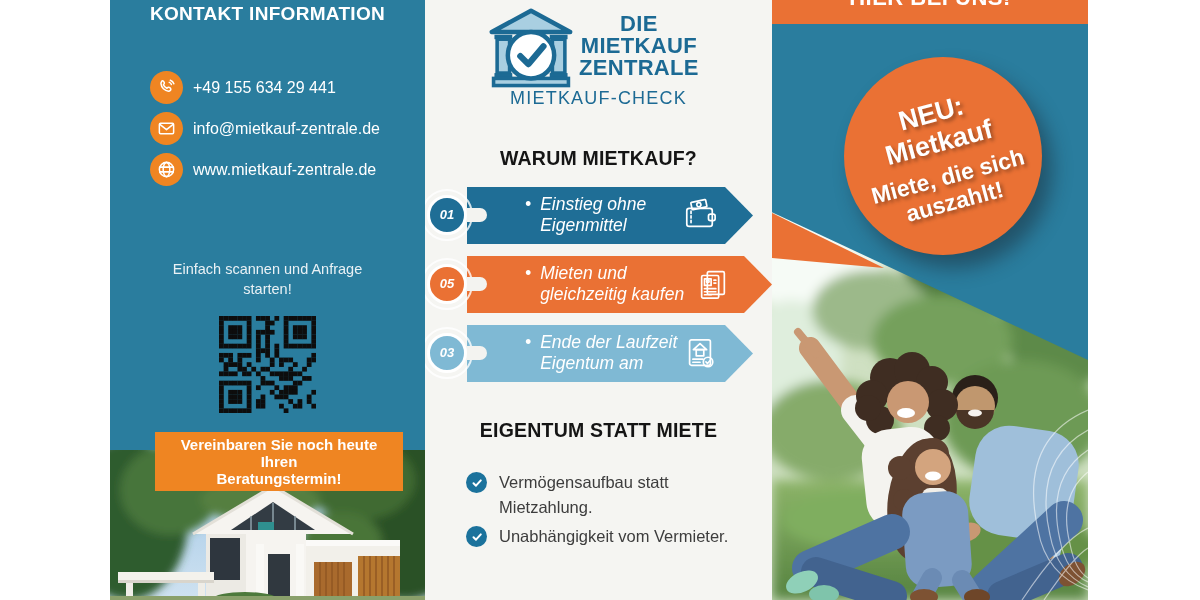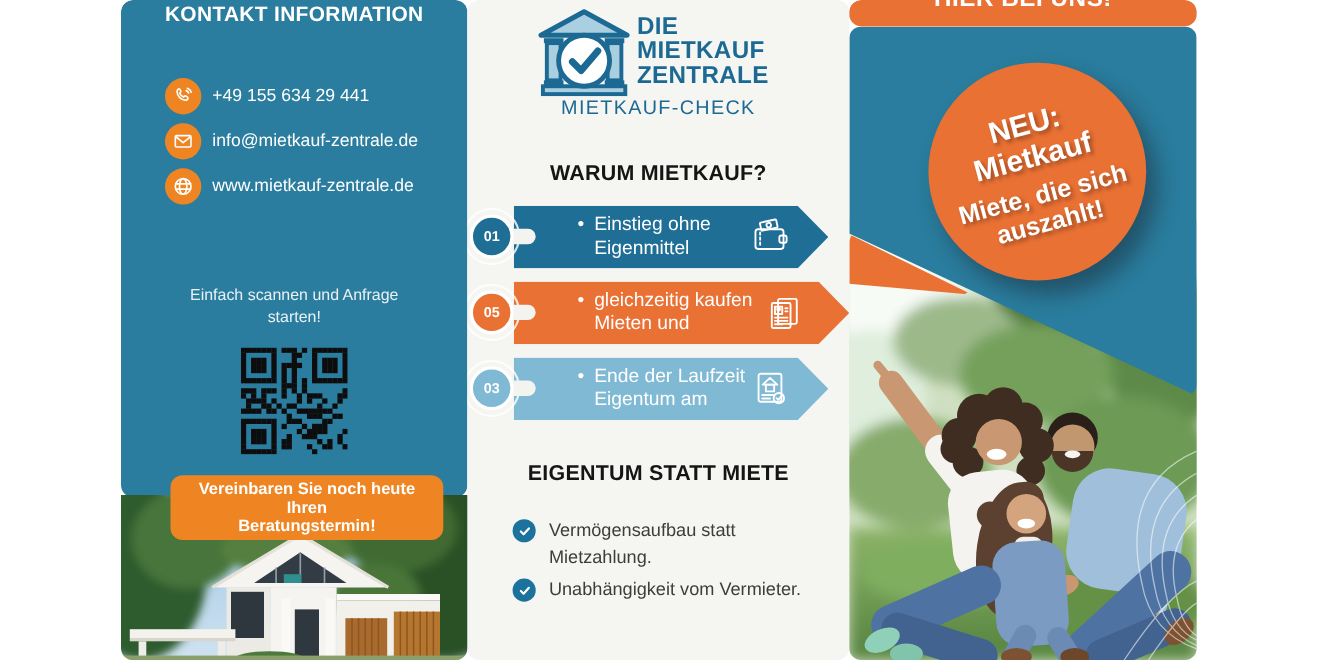--- a/index.html
+++ b/index.html
@@ -1,43 +1,43 @@
 <!DOCTYPE html>
 <html><head>
 <meta charset="utf-8">
 <style>
   html,body{margin:0;padding:0;width:1200px;height:600px;overflow:hidden;background:#ffffff;
     font-family:"Liberation Sans","DejaVu Sans",sans-serif;}
-  .abs{position:absolute;border-radius:11px;}
+  .abs{position:absolute;}
   #brochure{position:absolute;left:0;top:0;width:1200px;height:600px;}
 
   
   #left-panel{left:110px;top:0;width:315px;height:600px;overflow:hidden;}
   .left-teal{left:0;top:0;width:315px;height:452px;background:#2a7d9e;}
   .contact-title{left:0;top:3px;width:315px;text-align:center;color:#fff;font-size:19px;font-weight:700;letter-spacing:.3px;}
   .contact-row{left:40px;height:33px;display:flex;align-items:center;}
   .contact-row .cicon{width:33px;height:33px;border-radius:50%;background:#ef8522;display:flex;align-items:center;justify-content:center;flex:0 0 33px;}
   .contact-row .clabel{margin-left:10px;color:#fff;font-size:16px;white-space:nowrap;}
   .qr-title{left:0;top:233px;width:315px;text-align:center;color:#fff;font-size:19px;font-weight:700;}
   .qr-sub{left:0;top:259px;width:315px;text-align:center;color:#e9f1f5;font-size:14.5px;line-height:20px;}
   .qr-box{left:109px;top:316px;width:97px;height:97px;}
   .cta-banner{left:45px;top:432px;width:236px;min-height:33px;background:#ef8522;color:#fff;
     font-size:15px;font-weight:700;line-height:17px;text-align:center;padding:4px 6px;z-index:5;}
   .house-photo{left:0;top:450px;width:315px;height:150px;z-index:1;}
 
   
   #middle-panel{left:425px;top:0;width:347px;height:600px;background:#f5f5f2;overflow:hidden;}
   .logo-mark{left:60px;top:8px;width:92px;height:82px;}
-  .brand-lines{left:154px;top:13px;color:#1c6a94;font-weight:700;font-size:22px;line-height:22px;letter-spacing:.3px;}
+  .brand-lines{left:154px;top:13px;color:#1c6a94;font-weight:700;font-size:22px;line-height:22px;letter-spacing:.3px;text-align:center;}
   .logo-sub{left:0;top:88px;width:347px;text-align:center;color:#1c6a94;font-weight:400;font-size:18px;letter-spacing:1.2px;}
   .mid-heading{width:347px;left:0;text-align:center;color:#151515;font-weight:700;font-size:19.5px;letter-spacing:.2px;}
   #h-warum{top:147px;}
   #h-eigentum{top:419px;}
 
-  .step{left:42px;height:55px;}
+  .step{left:42px;height:55px;font-style:italic;}
   .step-shape{position:absolute;left:0;top:0;height:57px;width:100%;
     clip-path:polygon(0 0,calc(100% - 28px) 0,100% 50%,calc(100% - 28px) 100%,0 100%);}
   #step-1{top:187px;width:286px;}
   #step-2{top:256px;width:305px;}
   #step-3{top:325px;width:286px;}
   #step-1 .step-shape{background:#1f6e96;}
   #step-2 .step-shape{background:#ea7134;}
   #step-3 .step-shape{background:#7fb9d4;}
   .step-badge{position:absolute;left:-40px;top:50%;transform:translateY(-50%);width:40px;height:40px;z-index:3;}
   .badge-ring{position:absolute;left:-6px;top:-6px;width:48px;height:48px;border:2px solid rgba(255,255,255,.8);border-radius:50%;}
@@ -453,22 +453,22 @@
     <div id="step-2" class="step abs">
       <div class="step-shape"></div>
       <div class="step-badge">
         <div class="badge-ring"></div>
         <div class="badge-tab"></div>
         <div class="badge-circle">05</div>
       </div>
       <div class="step-text">
         <span class="bullet">•</span>
         <span>
+          <div>Mieten und</div>
           <div>gleichzeitig kaufen</div>
-          <div>Mieten und</div>
         </span>
       </div>
       <span class="step-icon">
         <svg width="34" height="34" viewBox="0 0 36 36" fill="none" stroke="#fff" stroke-width="1.8" stroke-linecap="round" stroke-linejoin="round">
           <rect x="12" y="5" width="18" height="24" rx="1.5"></rect>
           <rect x="6" y="9" width="18" height="24" rx="1.5"></rect>
           <rect x="9" y="12.5" width="7" height="7"></rect>
           <circle cx="12.5" cy="15" r="1.4"></circle>
           <line x1="19" y1="14" x2="21" y2="14"></line>
           <line x1="19" y1="17" x2="21" y2="17"></line>

